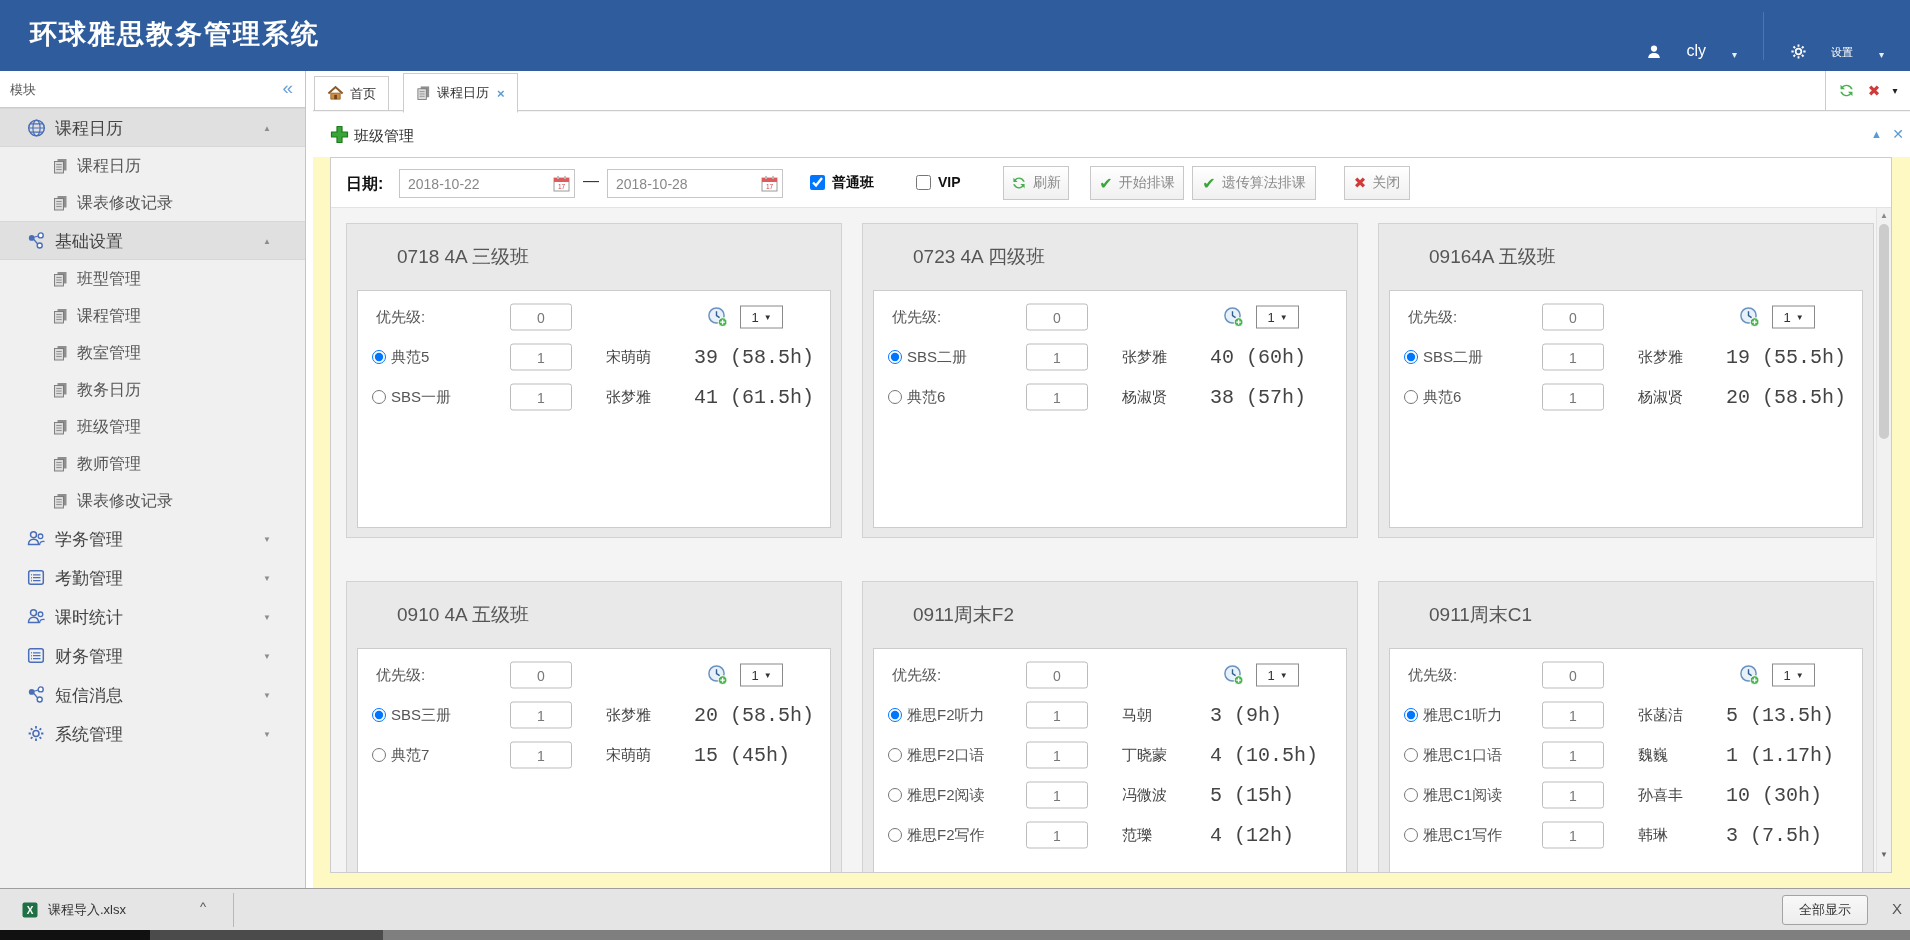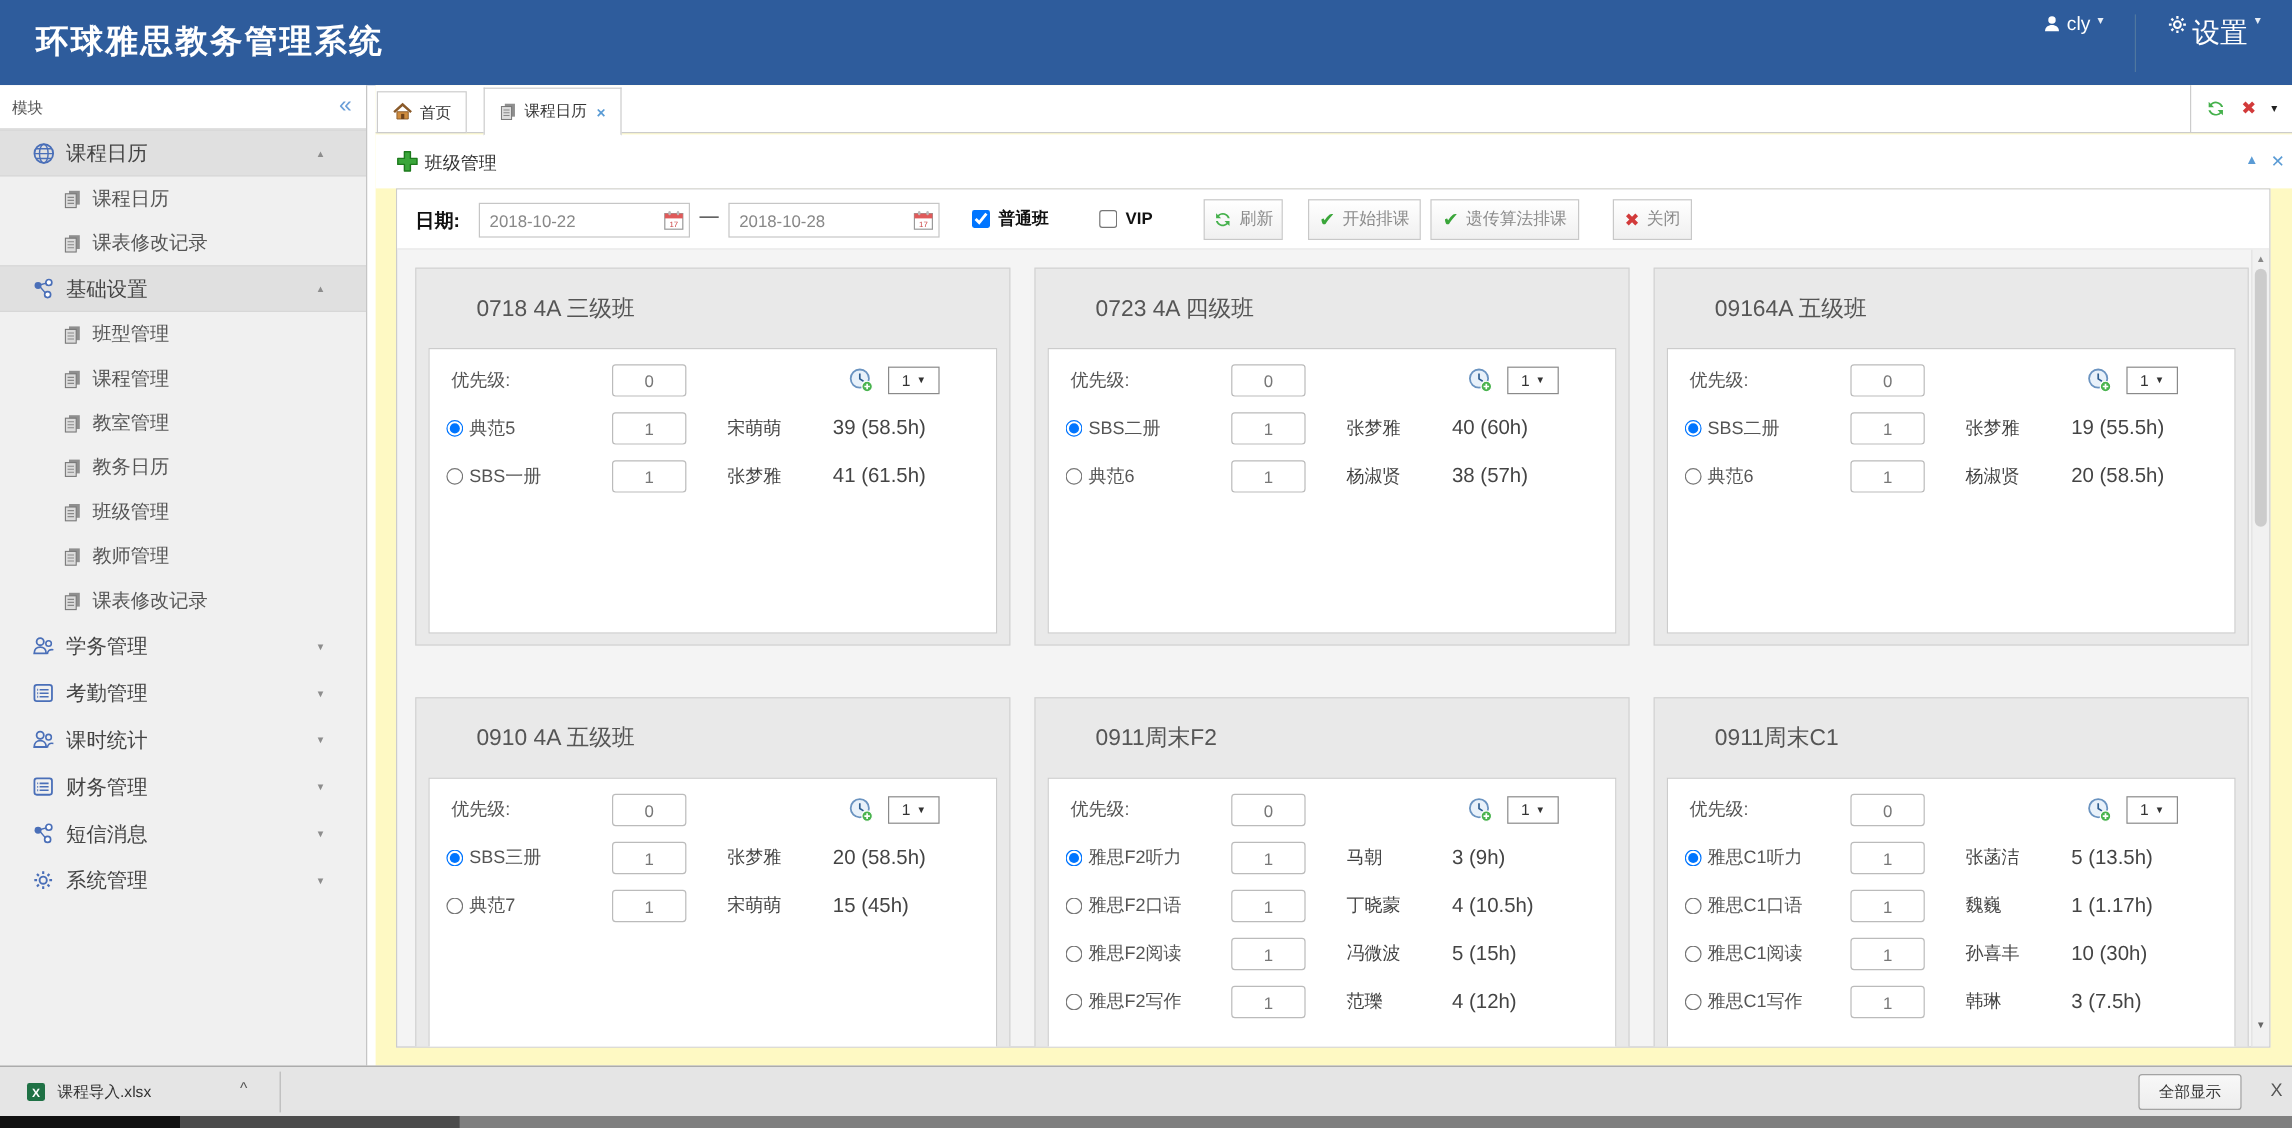--- a/index.html
+++ b/index.html
@@ -2,25 +2,25 @@
 <html><head>
 <meta charset="utf-8">
 <style>
   * { margin:0; padding:0; box-sizing:border-box; }
   html,body { width:1910px; height:940px; overflow:hidden; font-family:"Liberation Sans","DejaVu Sans",sans-serif; background:#fff; }
 
   
   #top-header { position:absolute; left:0; top:0; width:1910px; height:71px; background:#2e5c9c; }
   #app-title { position:absolute; left:30px; top:16px; color:#fff; font-size:27px; font-weight:bold; letter-spacing:2px; }
   #hdr-right { position:absolute; right:0; top:0; height:71px; display:flex; align-items:center; color:#fff; }
-  .hdr-group { display:flex; align-items:flex-start; gap:4px; padding:0 26px; height:48px; cursor:pointer; }
+  .hdr-group { display:flex; align-items:flex-end; gap:24px; padding:0 26px; height:48px; cursor:pointer; }
   .hdr-group.settings { border-left:1px solid #50779f; }
   .hdr-caret { font-size:10px; color:#e8eef6; margin-left:2px; }
   #hdr-username { font-size:16px; }
-  #hdr-settings-label { font-size:23px; }
+  #hdr-settings-label { font-size:11px; }
 
   
   #sidebar { position:absolute; left:0; top:71px; width:306px; height:817px; background:#f0f0f0; border-right:1px solid #c5c5c5; overflow:hidden; }
   #side-titlebar { position:relative; height:37px; background:#fff; border-bottom:1px solid #ccc; }
   #side-title { position:absolute; left:10px; top:10px; font-size:13px; color:#555; }
   #side-collapse { position:absolute; right:12px; top:6px; font-size:19px; color:#6b9fd8; cursor:pointer; }
   .menu-group { position:relative; height:39px; cursor:pointer; }
   .menu-group.expanded { background:#e0e0e0; border-top:1px solid #d7d7d7; border-bottom:1px solid #d7d7d7; }
   .menu-group .g-icon { position:absolute; left:27px; top:50%; transform:translateY(-50%); width:19px; height:19px; }
   .menu-group .g-label { position:absolute; left:55px; top:50%; transform:translateY(-50%); font-size:17px; color:#444; }
@@ -82,21 +82,21 @@
   .card-body { position:absolute; left:10px; top:66px; right:10px; bottom:9px; background:#fff; border:1px solid #ccc; padding-top:6px; overflow:hidden; }
   .prio-row, .course-row { position:relative; height:40px; }
   .prio-label { position:absolute; left:18px; top:50%; transform:translateY(-50%); font-size:15px; color:#555; }
   .num-input { position:absolute; left:152px; top:50%; transform:translateY(-50%); width:62px; height:27px; border:1px solid #bbb; border-radius:3px; text-align:center; font-size:14px; color:#777; font-family:inherit; }
   .clock { position:absolute; left:349px; top:50%; transform:translateY(-50%); width:21px; height:21px; cursor:pointer; line-height:0; }
   .mini-select { position:absolute; left:382px; top:50%; transform:translateY(-50%); width:43px; height:23px; border:1px solid #8a8a8a; background:#fff; display:flex; align-items:center; justify-content:center; gap:5px; font-size:13px; color:#333; cursor:pointer; }
   .ms-arrow { font-size:8px; color:#333; }
   .row-radio { position:absolute; left:14px; top:50%; transform:translateY(-50%); width:14px; height:14px; cursor:pointer; }
   .course-name { position:absolute; left:33px; top:50%; transform:translateY(-50%); font-size:15px; color:#555; }
   .teacher { position:absolute; left:248px; top:50%; transform:translateY(-50%); font-size:15px; color:#444; }
-  .hours { position:absolute; left:336px; top:50%; transform:translateY(-50%); font-size:17px; color:#444; }
+  .hours { position:absolute; left:336px; top:50%; transform:translateY(-50%); font-size:20px; color:#444;font-family:Liberation Mono, monospace; }
 
   
   #dl-bar { position:absolute; left:0; top:888px; width:1910px; height:42px; background:#e5e5e5; border-top:1px solid #9e9e9e; }
   #dl-chip { position:absolute; left:12px; top:5px; height:32px; display:flex; align-items:center; gap:10px; padding:0 10px; cursor:pointer; }
   #dl-filename { font-size:13px; color:#333;text-align:center; }
   #dl-caret { position:absolute; left:200px; top:10px; font-size:13px; color:#555; cursor:pointer; }
   #dl-divider { position:absolute; left:233px; top:4px; width:1px; height:34px; background:#b9b9b9; }
   #dl-showall { position:absolute; right:42px; top:6px; height:30px; padding:0 16px; border:1px solid #a3a3a3; border-radius:3px; background:linear-gradient(#f8f8f8,#ededed); font-size:13px; color:#333; display:flex; align-items:center; cursor:pointer; }
   #dl-close { position:absolute; right:8px; top:11px; font-size:15px; color:#555; cursor:pointer; }
 

